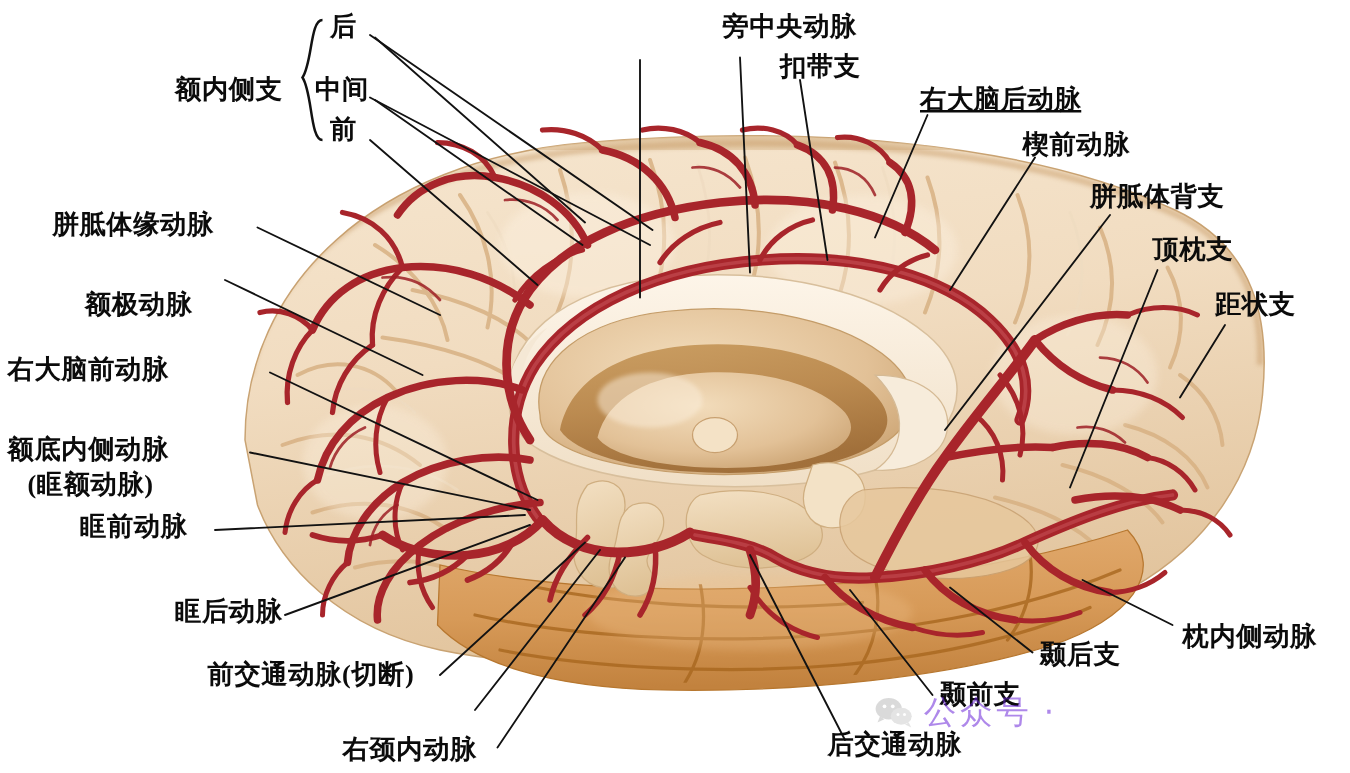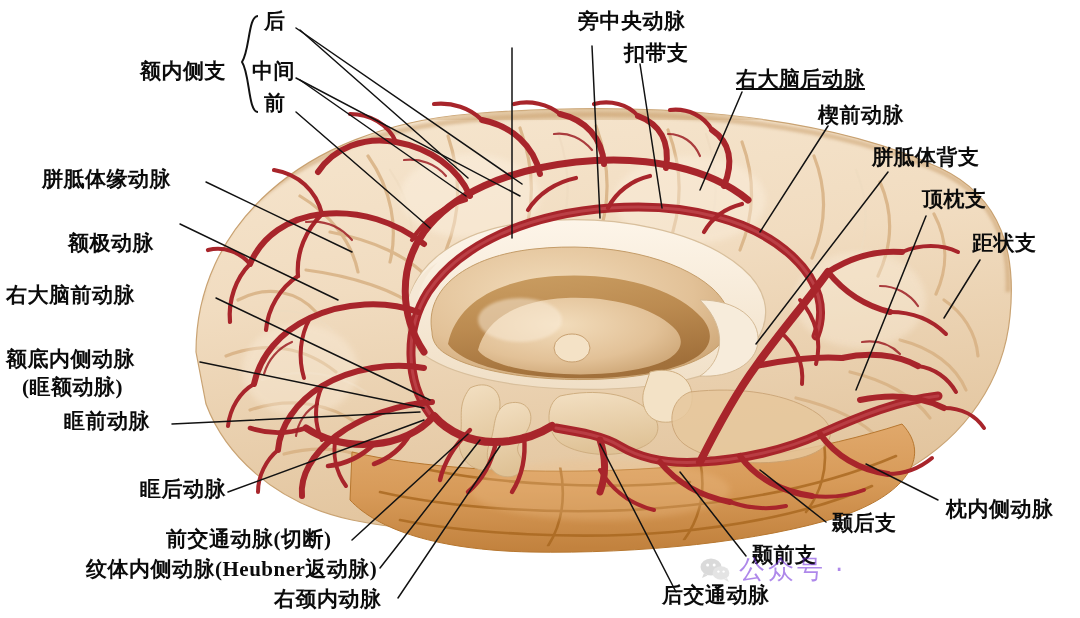--- a/index.html
+++ b/index.html
@@ -388,21 +388,20 @@
 
   <div class="lbl" style="left:42px;top:168px;">胼胝体缘动脉</div>
   <div class="lbl" style="left:68px;top:210px;margin-top:22px;">额极动脉</div>
   <div class="lbl" style="left:6px;top:284px;">右大脑前动脉</div>
   <div class="lbl" style="left:6px;top:348px;">额底内侧动脉</div>
   <div class="lbl" style="left:22px;top:376px;">(眶额动脉)</div>
   <div class="lbl" style="left:64px;top:410px;">眶前动脉</div>
 
   <div class="lbl" style="left:128px;top:478px;margin-left:12px;">眶后动脉</div>
   <div class="lbl" style="left:166px;top:528px;">前交通动脉(切断)</div>
-  <div class="lbl" style="left:86px;top:558px;">纹体内侧动脉(Heubner返动脉)</div>
   <div class="lbl" style="left:274px;top:588px;">右颈内动脉</div>
 
   <div class="lbl" style="left:946px;top:498px;">枕内侧动脉</div>
   <div class="lbl" style="left:832px;top:512px;">颞后支</div>
   <div class="lbl" style="left:752px;top:544px;">颞前支</div>
   <div class="lbl" style="left:662px;top:584px;">后交通动脉</div>
 
   <div id="watermark">
     <svg width="30" height="26" viewBox="0 0 30 26">
       <ellipse cx="11" cy="10" rx="10.5" ry="8.6" fill="#bdbdbd"></ellipse>

